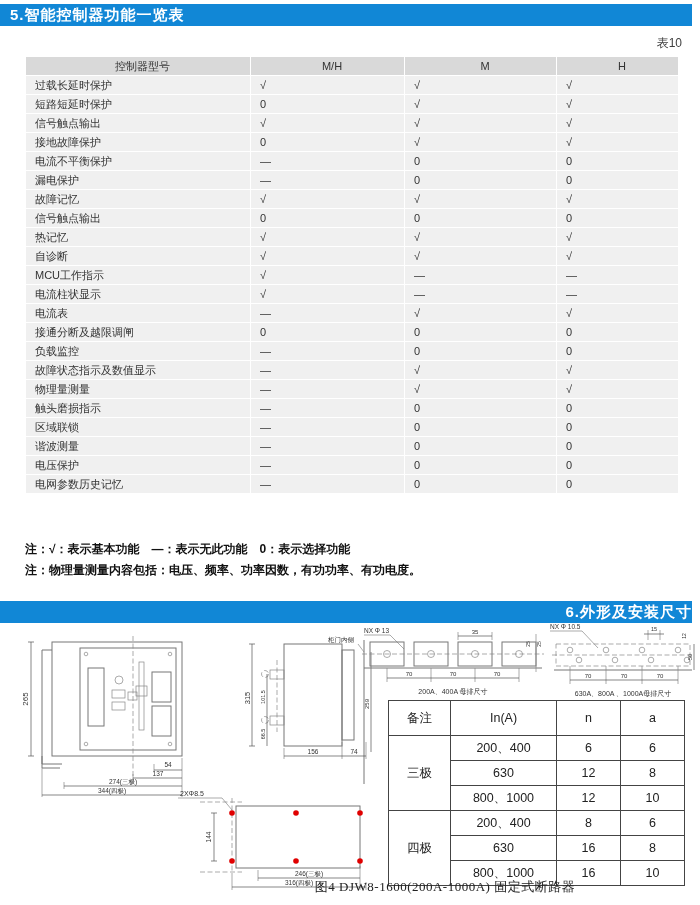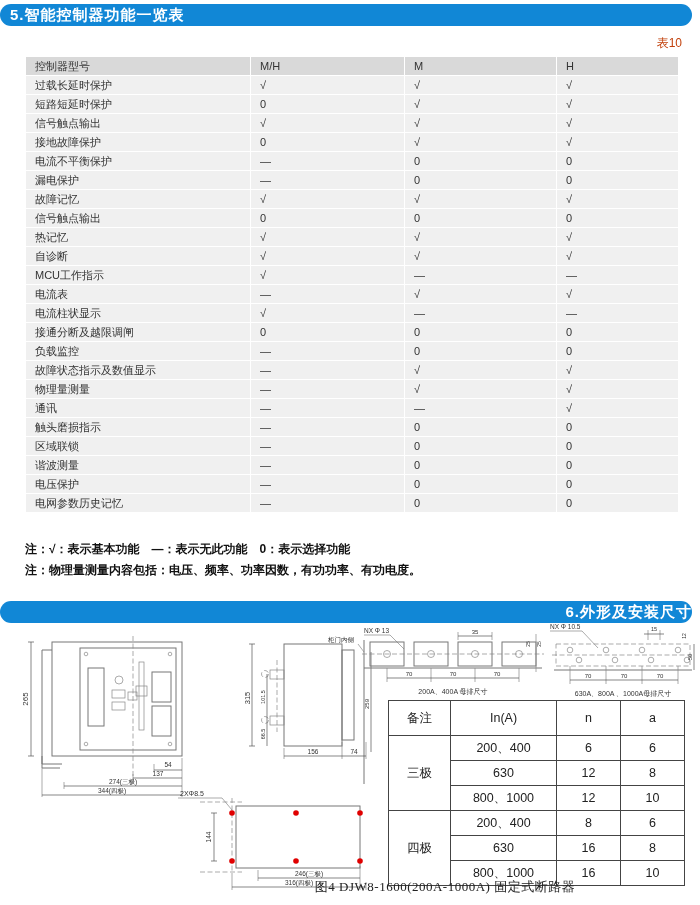--- a/index.html
+++ b/index.html
@@ -1,26 +1,26 @@
 <!DOCTYPE html>
 <html><head>
 <meta charset="utf-8">
 <style>
   html,body{margin:0;padding:0;background:#fff;}
   .page{position:relative;width:700px;height:905px;background:#ffffff;overflow:hidden;
         font-family:"Liberation Sans",sans-serif;color:#333;}
   .banner{position:absolute;left:0;width:692px;height:22px;background:#1187d6;color:#fff;
           font-size:15px;font-weight:bold;line-height:22px;padding-left:10px;letter-spacing:1px;
-          box-sizing:border-box;border-radius:11px;}
-  .table-tag{position:absolute;top:35px;right:18px;font-size:12px;color:#c2410c;}
+          box-sizing:border-box;}
+  .table-tag{position:absolute;top:35px;right:18px;font-size:12px;color:#404040;}
   
   table.func{position:absolute;left:25px;top:56px;width:653px;border-collapse:collapse;table-layout:fixed;}
   table.func th, table.func td{border:1px solid #ffffff;height:18px;padding:0 0 0 9px;
           font-size:11px;font-weight:normal;text-align:left;color:#333;overflow:hidden;white-space:nowrap;}
-  table.func th{background:#d9d9d9;}
+  table.func th{background:#d9d9d9;text-align:center;}
   table.func td{background:#f0f0f0;}
   .col-label{width:225px;} .col-mh{width:154px;} .col-m{width:152px;} .col-h{width:122px;}
   .note{position:absolute;left:25px;font-size:12px;font-weight:bold;color:#111;white-space:nowrap;}
   
   svg{position:absolute;overflow:visible;}
   svg text{font-family:"Liberation Sans",sans-serif;fill:#333;}
   .ln{stroke:#777;fill:none;stroke-width:1;}
   .thin{stroke:#888;fill:none;stroke-width:0.7;}
   .dim{stroke:#555;fill:none;stroke-width:0.7;}
   .dash{stroke:#888;fill:none;stroke-width:0.7;stroke-dasharray:5 2.5;}
@@ -119,32 +119,32 @@
           <td>√</td>
           <td>√</td>
         </tr>
         <tr>
           <td>MCU工作指示</td>
           <td>√</td>
           <td>—</td>
           <td>—</td>
         </tr>
         <tr>
+          <td>电流柱状显示</td>
+          <td>√</td>
+          <td>—</td>
+          <td>—</td>
+        </tr>
+        <tr>
           <td>电流表</td>
           <td>—</td>
           <td>√</td>
           <td>√</td>
         </tr>
         <tr>
-          <td>电流柱状显示</td>
-          <td>√</td>
-          <td>—</td>
-          <td>—</td>
-        </tr>
-        <tr>
           <td>接通分断及越限调闸</td>
           <td>0</td>
           <td>0</td>
           <td>0</td>
         </tr>
         <tr>
           <td>负载监控</td>
           <td>—</td>
           <td>0</td>
           <td>0</td>
@@ -152,26 +152,20 @@
         <tr>
           <td>故障状态指示及数值显示</td>
           <td>—</td>
           <td>√</td>
           <td>√</td>
         </tr>
         <tr>
           <td>物理量测量</td>
           <td>—</td>
           <td>√</td>
-          <td>√</td>
-        </tr>
-        <tr>
-          <td>通讯</td>
-          <td>—</td>
-          <td>—</td>
           <td>√</td>
         </tr>
         <tr>
           <td>触头磨损指示</td>
           <td>—</td>
           <td>0</td>
           <td>0</td>
         </tr>
         <tr>
           <td>区域联锁</td>

